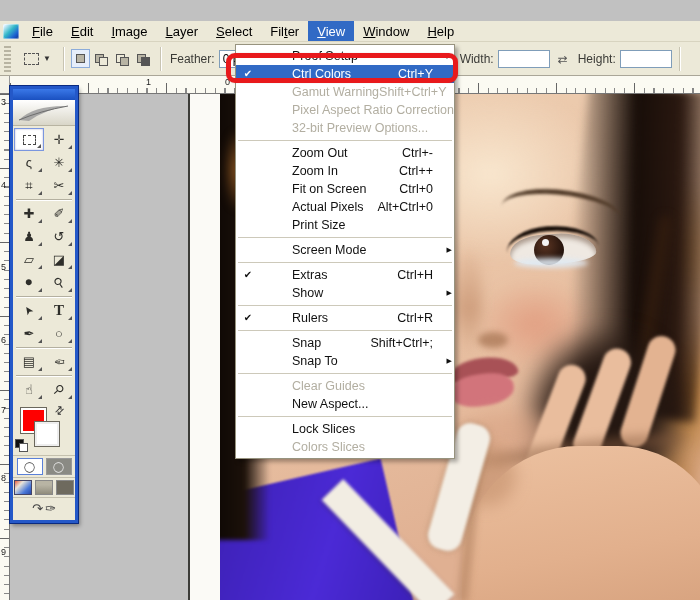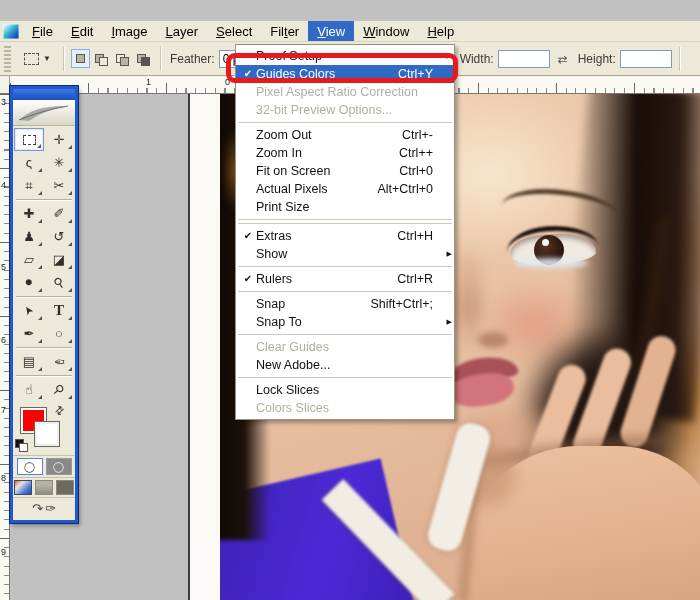--- a/index.html
+++ b/index.html
@@ -158,21 +158,21 @@
   .screenbtn{width:18px;height:15px;border:1px solid #888;background:#d4d1c0;}
   .screenbtn.sel{background:linear-gradient(135deg,#e86040 0%,#e8e4d8 30%,#4a78d8 70%,#2a4aa8 100%);border:1px solid #446;}
   .screenbtn.mid{background:linear-gradient(180deg,#b8b4a4 30%,#908c7c 100%);}
   .screenbtn.darkb{background:#6e6a5e;}
   .irrow{display:flex;justify-content:center;align-items:center;gap:2px;padding:3px 0 4px;border-top:1px solid #c4c0ae;font-size:13px;color:#444;}
   
   .viewmenu{position:absolute;left:235px;top:44px;width:220px;background:#fff;
     border:1px solid #97937f;box-shadow:3px 3px 4px rgba(0,0,0,.3);z-index:40;padding:2px 0;font-size:12.5px;color:#111;}
   .mitem{display:flex;align-items:center;height:18px;line-height:18px;padding:0 2px 0 4px;cursor:default;white-space:nowrap;}
   .mitem .check{width:16px;font-size:10px;text-align:center;flex:0 0 auto;}
-  .mitem .label{flex:0 1 auto;}
+  .mitem .label{flex:0 1 auto;margin-left:36px;}
   .mitem .shortcut{margin-left:auto;padding-right:10px;}
   .mitem .sub{width:9px;font-size:7px;text-align:right;flex:0 0 auto;}
   .mitem.disabled{color:#b2aea1;}
   .mitem.hl{background:#316ac5;color:#fff;}
   .msep{height:1px;background:#cdc9ba;margin:3px 2px;}
   
   .redbox{position:absolute;left:226px;top:53px;width:232px;height:30px;
     border:5px solid #e8191c;border-radius:9px;z-index:50;box-shadow:0 0 1px rgba(0,0,0,.3);}
 </style>
 </head>
@@ -390,22 +390,28 @@
 
   <div class="viewmenu" id="view-menu">
       <div class="mitem">
         <span class="check"></span>
         <span class="label">Proof Setup</span>
         <span class="shortcut"></span>
         <span class="sub">▶</span>
       </div>
       <div class="mitem hl">
         <span class="check">✔</span>
-        <span class="label">Guides Colors</span>
+        <span class="label">Ctrl Colors</span>
         <span class="shortcut">Ctrl+Y</span>
+        <span class="sub"></span>
+      </div>
+      <div class="mitem disabled">
+        <span class="check"></span>
+        <span class="label">Gamut Warning</span>
+        <span class="shortcut">Shift+Ctrl+Y</span>
         <span class="sub"></span>
       </div>
       <div class="mitem disabled">
         <span class="check"></span>
         <span class="label">Pixel Aspect Ratio Correction</span>
         <span class="shortcut"></span>
         <span class="sub"></span>
       </div>
       <div class="mitem disabled">
         <span class="check"></span>
@@ -438,20 +444,26 @@
         <span class="shortcut">Alt+Ctrl+0</span>
         <span class="sub"></span>
       </div>
       <div class="mitem">
         <span class="check"></span>
         <span class="label">Print Size</span>
         <span class="shortcut"></span>
         <span class="sub"></span>
       </div>
       <div class="msep"></div>
+      <div class="mitem">
+        <span class="check"></span>
+        <span class="label">Screen Mode</span>
+        <span class="shortcut"></span>
+        <span class="sub">▶</span>
+      </div>
       <div class="msep"></div>
       <div class="mitem">
         <span class="check">✔</span>
         <span class="label">Extras</span>
         <span class="shortcut">Ctrl+H</span>
         <span class="sub"></span>
       </div>
       <div class="mitem">
         <span class="check"></span>
         <span class="label">Show</span>
@@ -480,21 +492,21 @@
       </div>
       <div class="msep"></div>
       <div class="mitem disabled">
         <span class="check"></span>
         <span class="label">Clear Guides</span>
         <span class="shortcut"></span>
         <span class="sub"></span>
       </div>
       <div class="mitem">
         <span class="check"></span>
-        <span class="label">New Adobe...</span>
+        <span class="label">New Aspect...</span>
         <span class="shortcut"></span>
         <span class="sub"></span>
       </div>
       <div class="msep"></div>
       <div class="mitem">
         <span class="check"></span>
         <span class="label">Lock Slices</span>
         <span class="shortcut"></span>
         <span class="sub"></span>
       </div>

